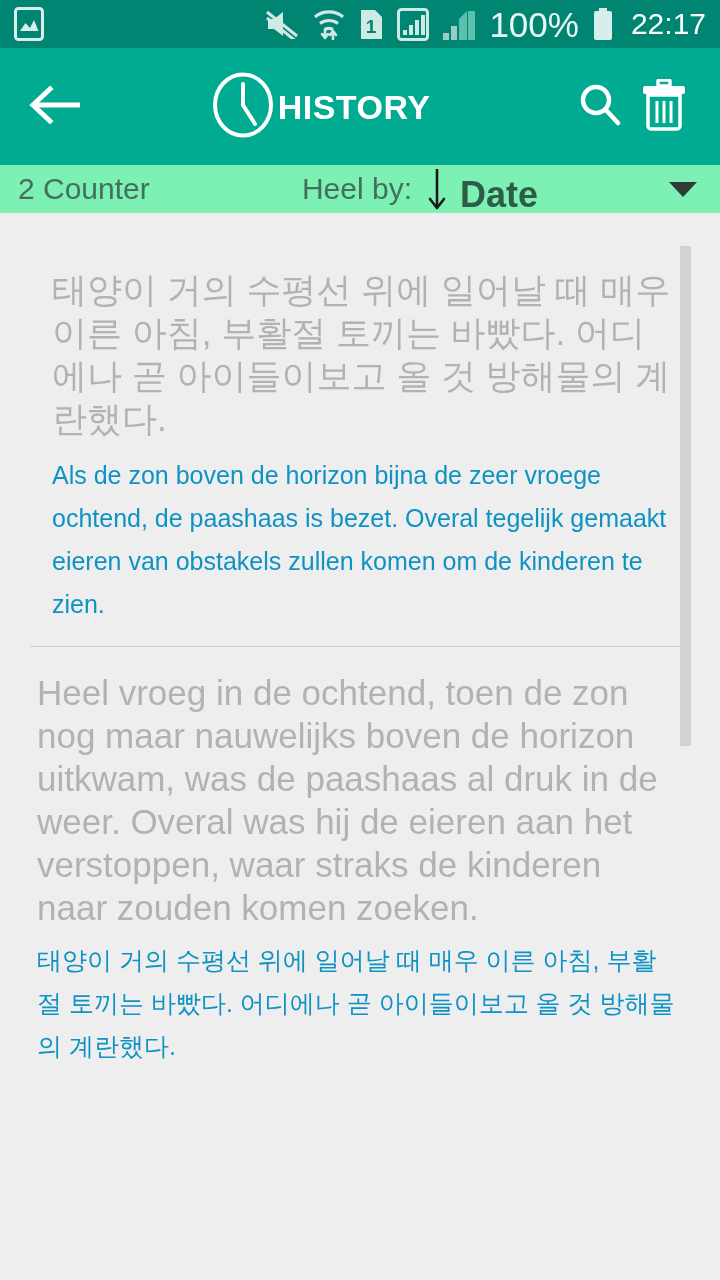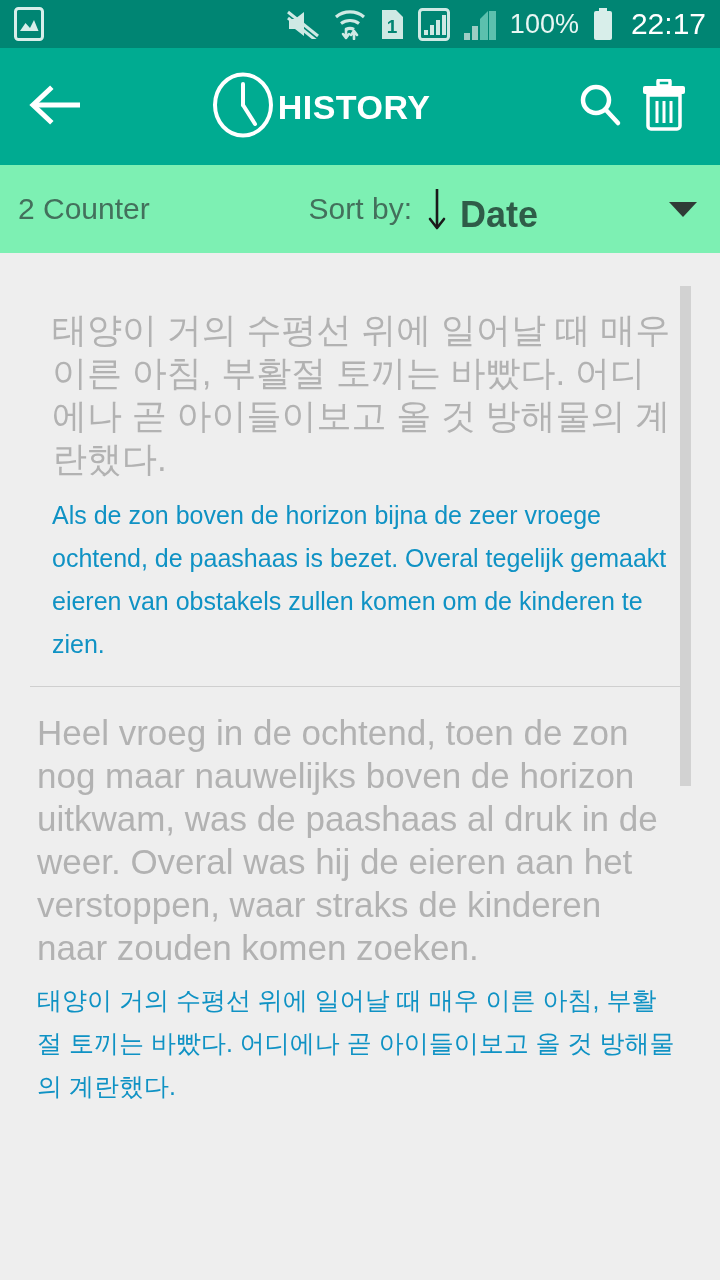--- a/index.html
+++ b/index.html
@@ -41,21 +41,21 @@
     display: flex;
     align-items: center;
     gap: 13px;
   }
   .sb-icon {
     display: block;
     line-height: 0;
   }
   .battery-pct {
     color: #e8f6f3;
-    font-size: 27px;
+    font-size: 35px;
     letter-spacing: 0px;
     font-weight: 400;
     line-height: 1;
   }
   .clock-text {
     color: #ffffff;
     font-size: 30px;
     font-weight: 400;
     line-height: 1;
     margin-left: 4px;
@@ -99,21 +99,21 @@
     height: 64px;
     display: flex;
     align-items: center;
     justify-content: center;
     cursor: pointer;
   }
 
   
   .sort-bar {
     position: relative;
-    height: 88px;
+    height: 48px;
     background: #7df0b3;
     display: flex;
     align-items: center;
     padding: 0 22px 0 18px;
     box-sizing: border-box;
   }
   .counter-label {
     color: #43705c;
     font-size: 30px;
     line-height: 1;
@@ -309,21 +309,21 @@
           <line x1="23" y1="22" x2="23" y2="44" stroke="#ffffff" stroke-width="3"></line>
           <line x1="30" y1="22" x2="30" y2="44" stroke="#ffffff" stroke-width="3"></line>
         </svg>
       </span>
     </div>
   </div>
 
   <div class="sort-bar">
     <span class="counter-label">2 Counter</span>
     <div class="sort-group">
-      <span class="sort-by-label">Sort by:</span>
+      <span class="sort-by-label">Heel by:</span>
       <span class="sort-arrow">
         <svg width="22" height="44" viewBox="0 0 22 44">
           <line x1="11" y1="2" x2="11" y2="40" stroke="#1a1a1a" stroke-width="2.6"></line>
           <polyline points="4,32 11,41 18,32" fill="none" stroke="#1a1a1a" stroke-width="2.6" stroke-linecap="round" stroke-linejoin="round"></polyline>
         </svg>
       </span>
       <span class="sort-value">Date</span>
     </div>
     <span class="sort-caret">
       <svg width="30" height="20" viewBox="0 0 30 20">

